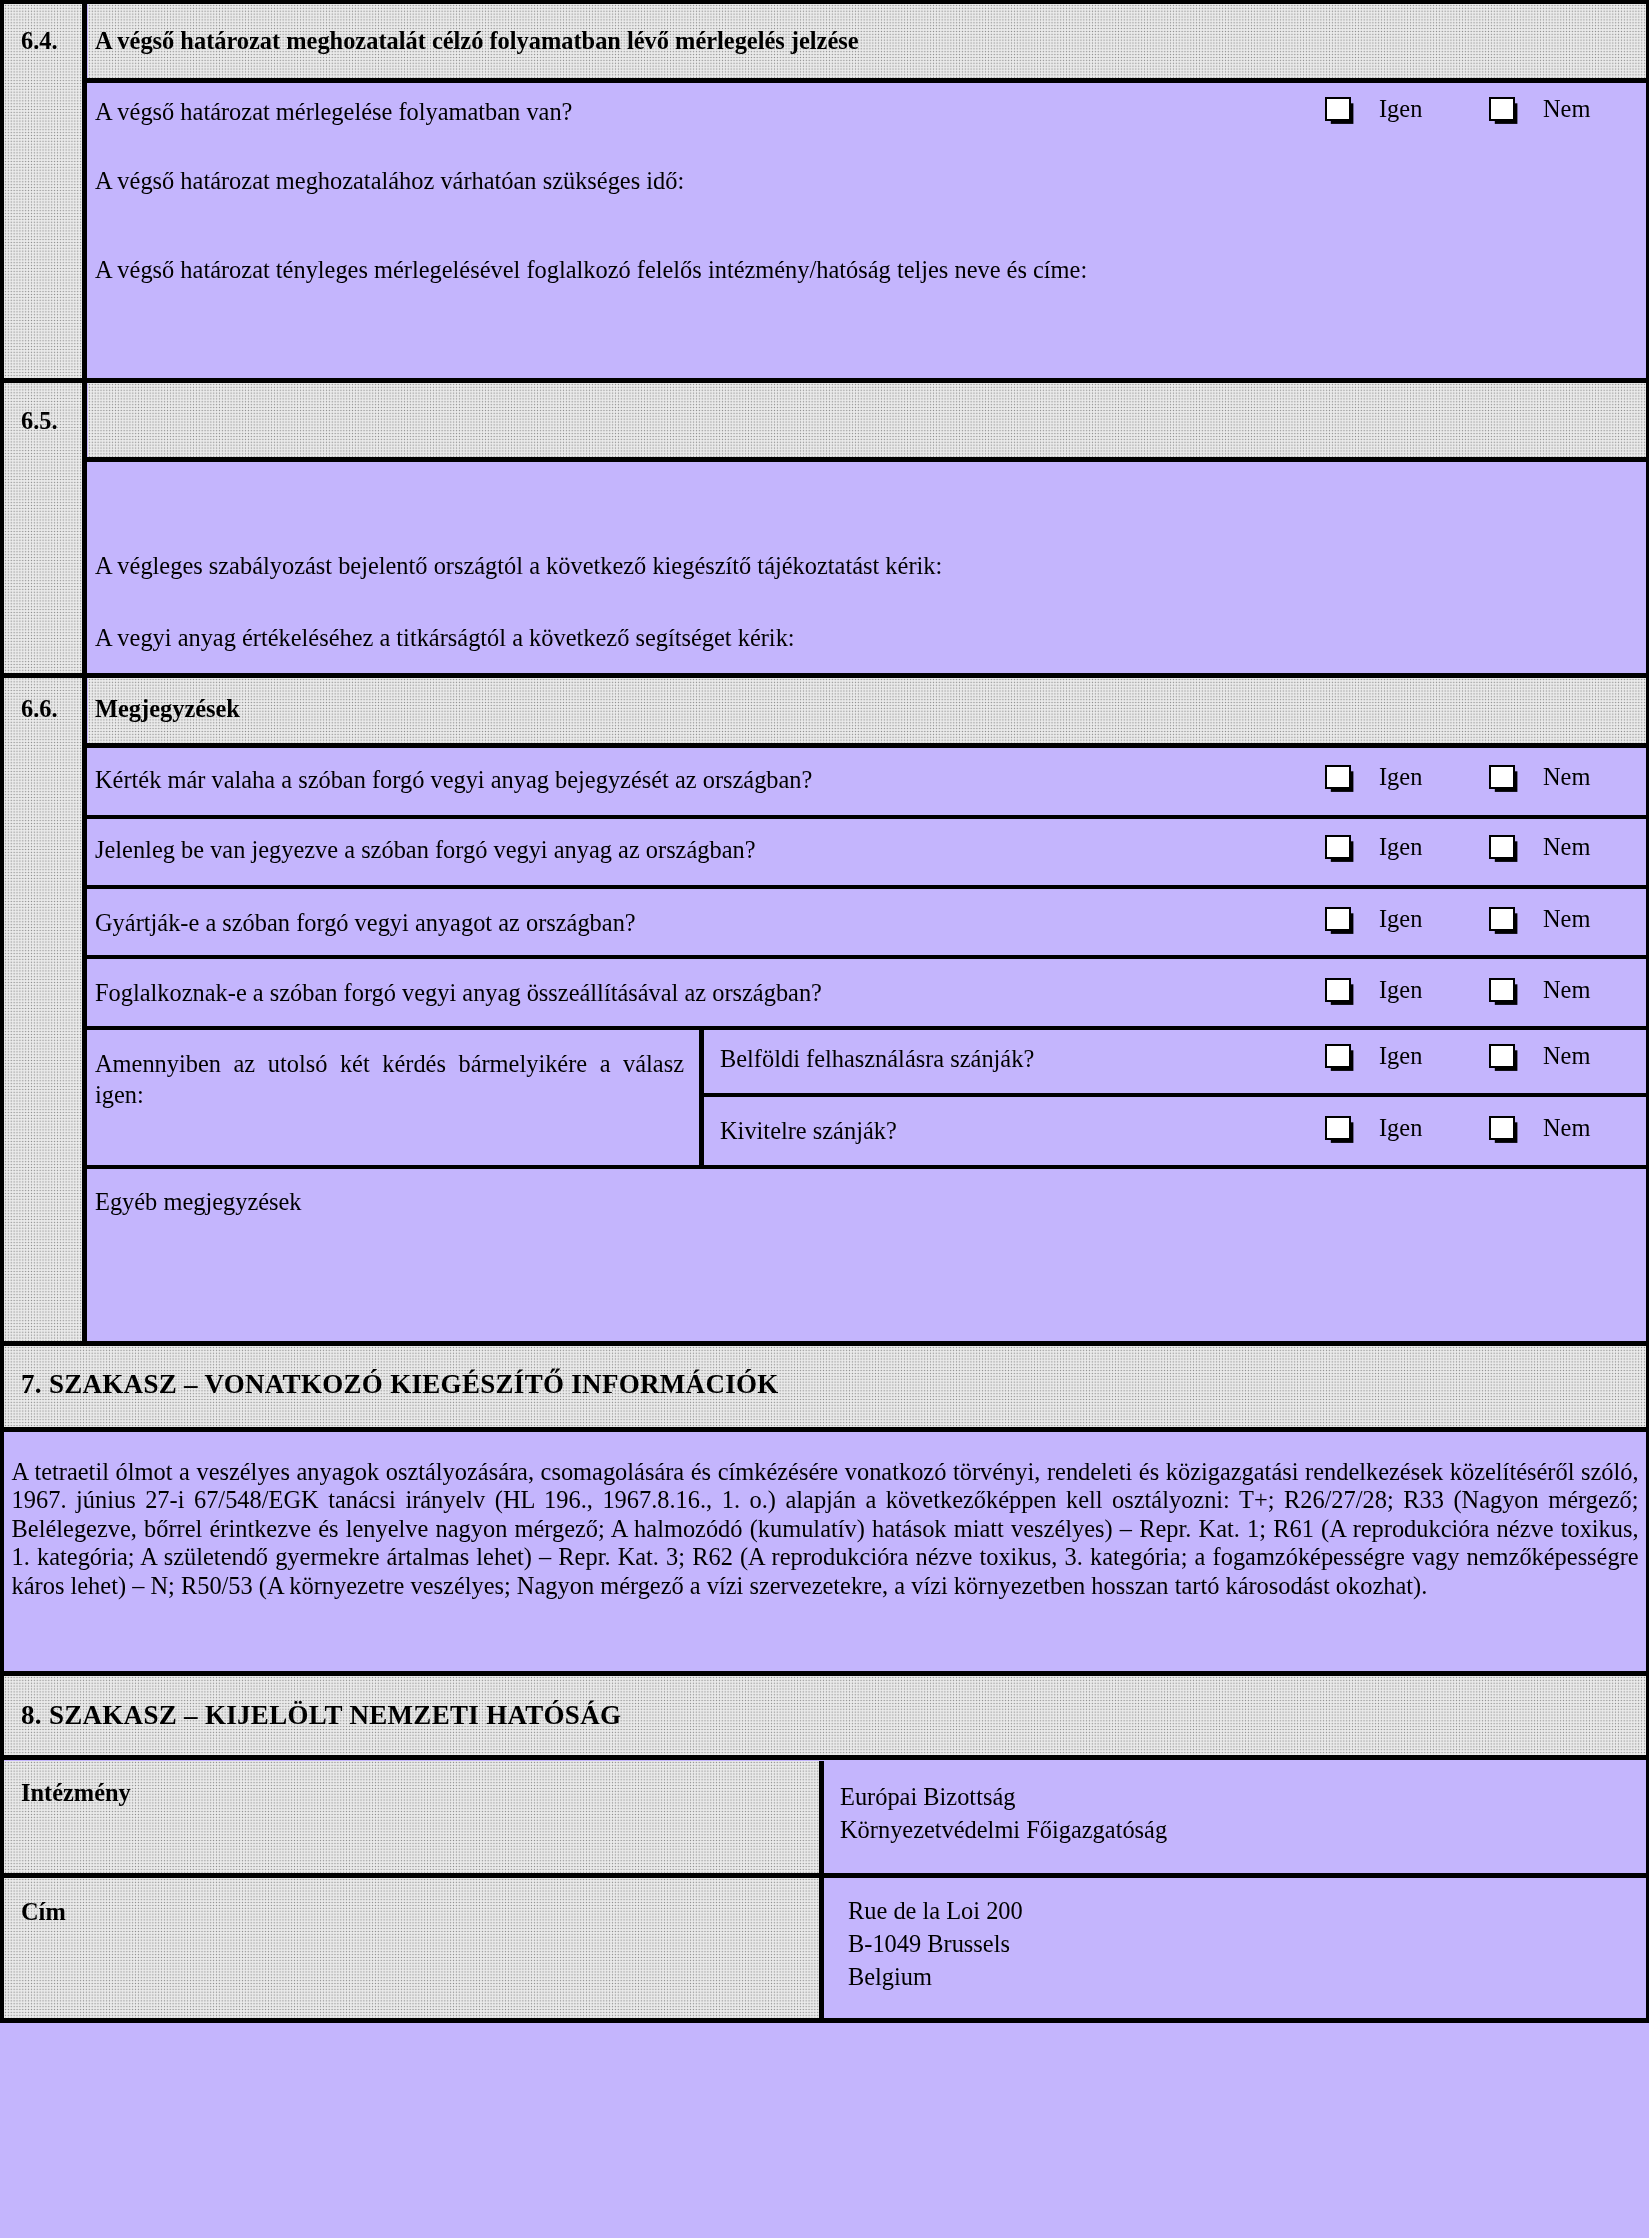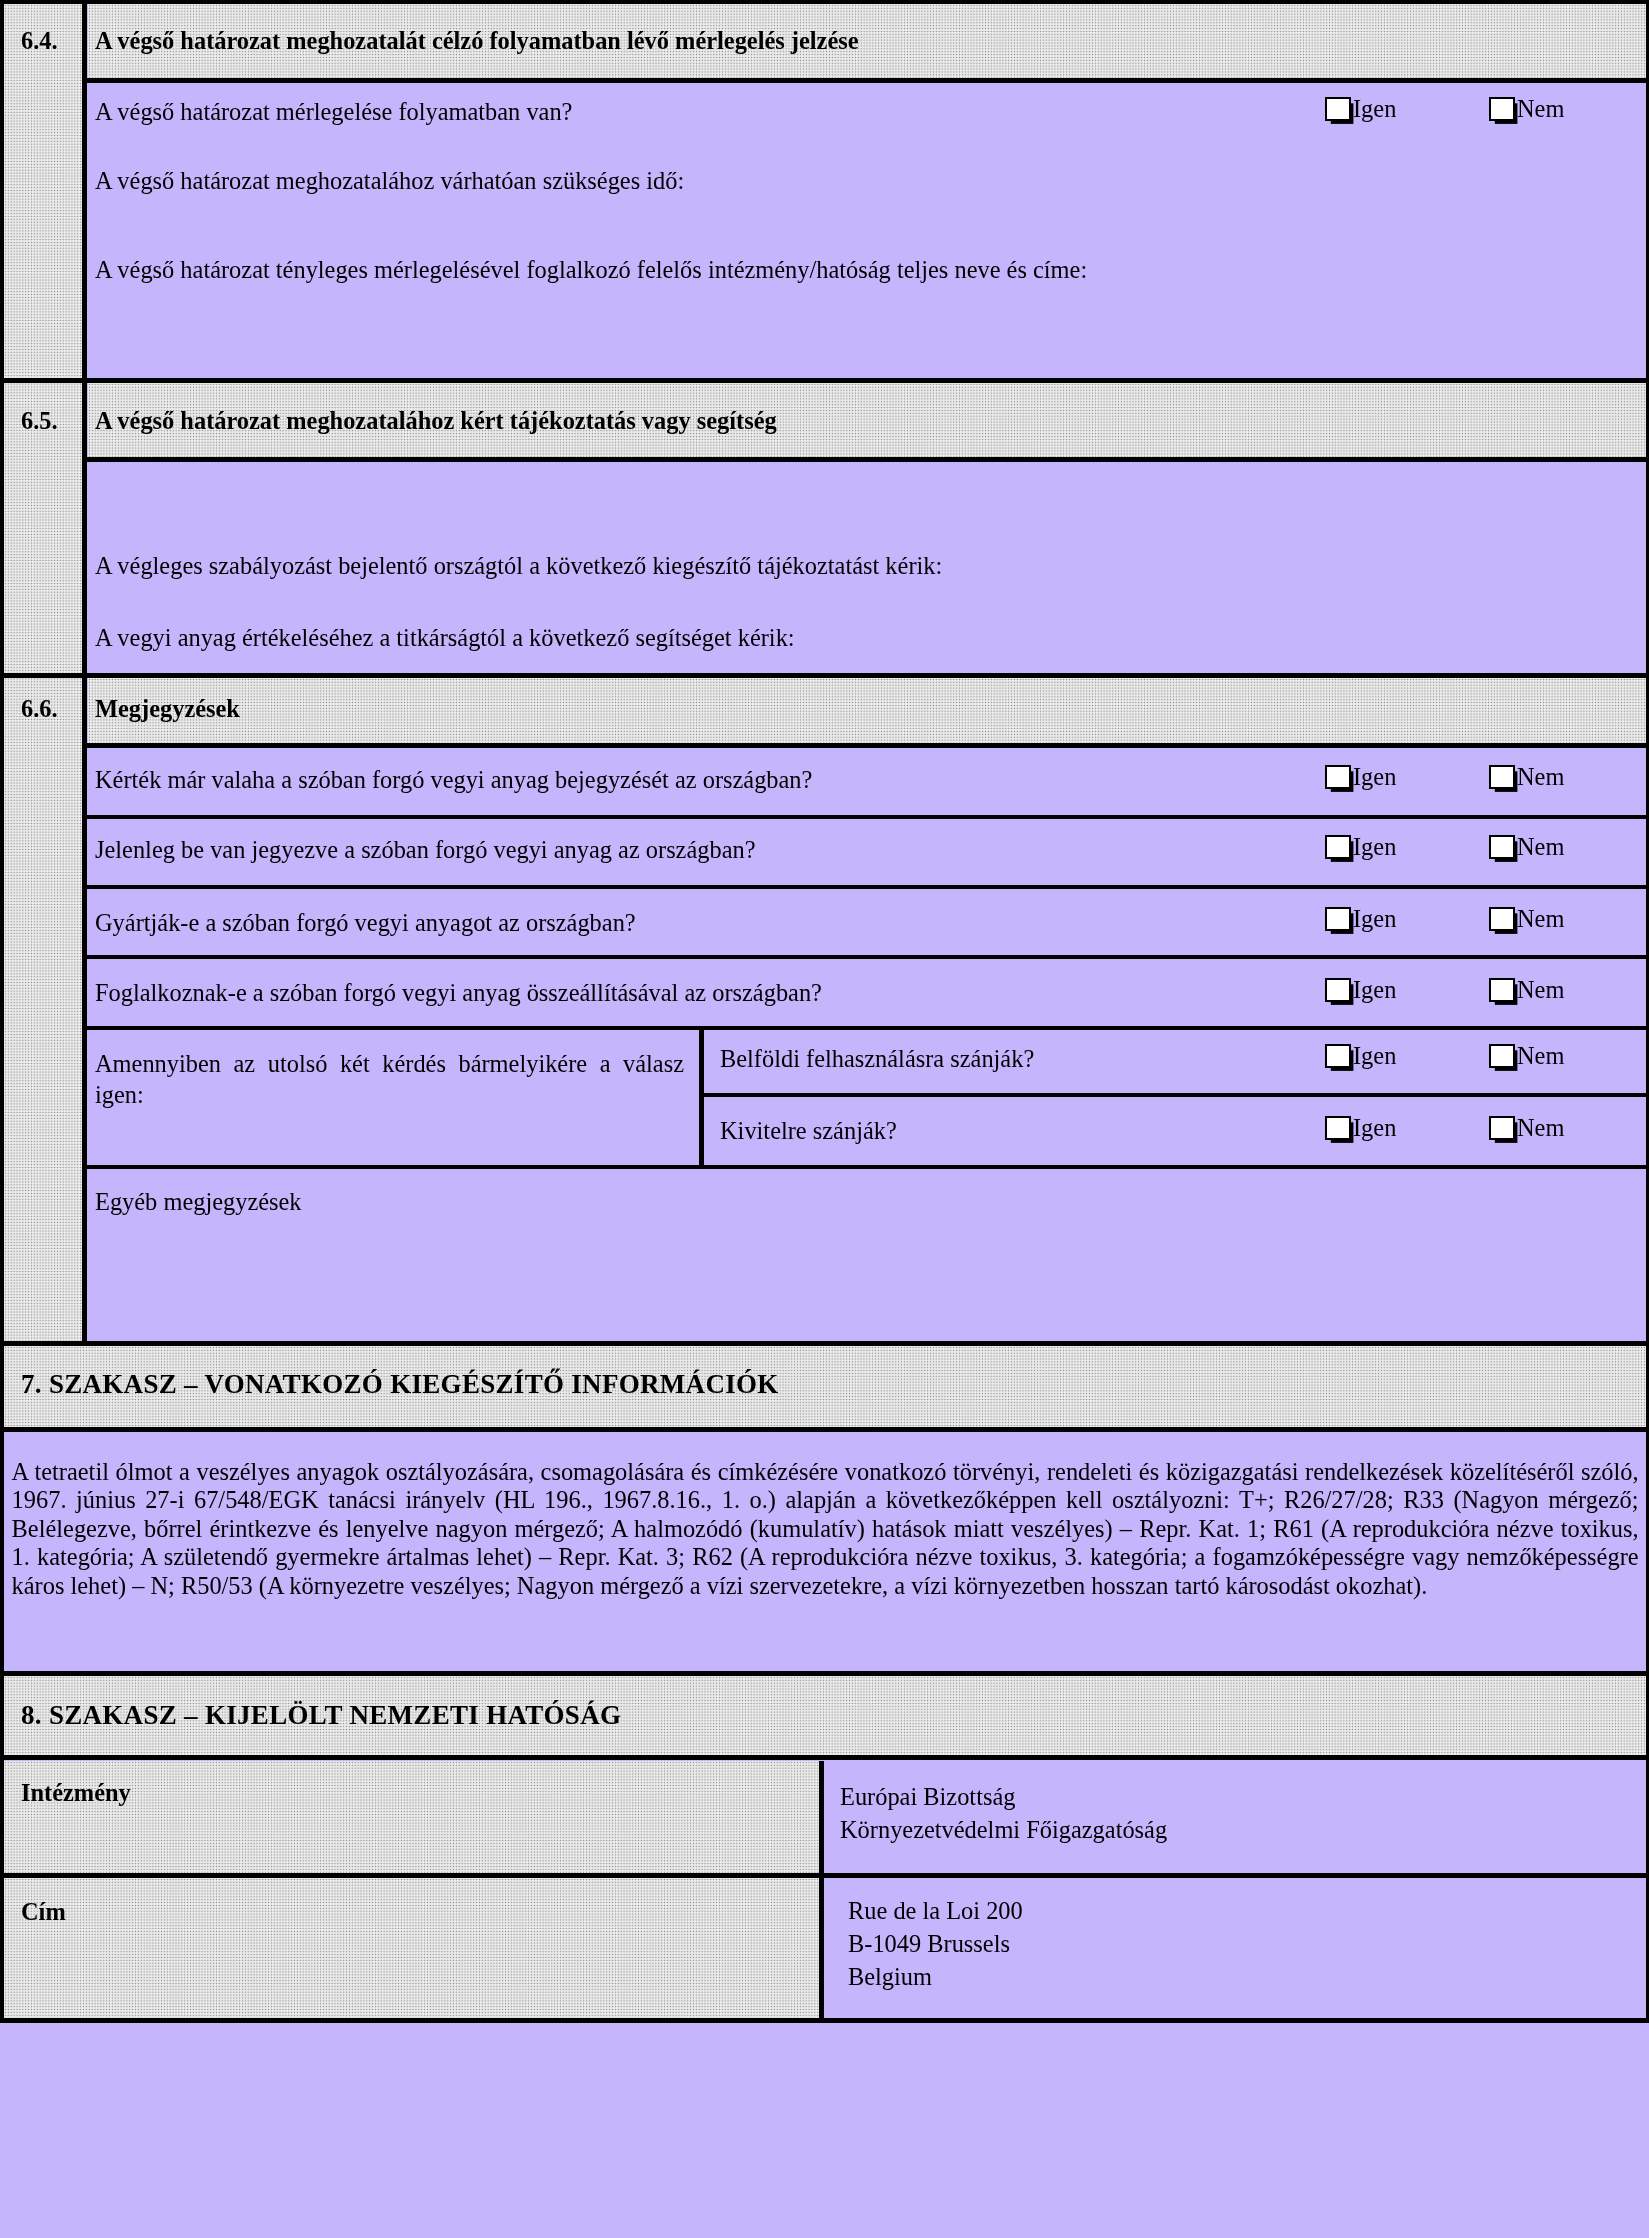--- a/index.html
+++ b/index.html
@@ -7,21 +7,21 @@
         font-family:"Liberation Serif","DejaVu Serif",serif;color:#000;overflow:hidden;}
   .abs{position:absolute;}
   .shade{background-color:#ebebeb;
          background-image:radial-gradient(#8a8a8a 0.7px, rgba(0,0,0,0) 1px);
          background-size:2.9px 2.9px;}
   .line{background:#000;}
   .t{position:absolute;font-size:24.4px;line-height:29px;white-space:pre-line;}
   .b{font-weight:bold;}
   .sec{font-size:27px;font-weight:bold;line-height:31px;letter-spacing:0.3px;}
   .just{text-align:justify;}
-  .yn{position:absolute;display:flex;align-items:center;gap:2px;font-size:24.4px;line-height:27px;justify-content:flex-end;}
+  .yn{position:absolute;display:flex;align-items:center;gap:28px;font-size:24.4px;line-height:27px;justify-content:flex-end;}
   .cb{display:inline-block;width:22px;height:20px;background:#fff;border:2.3px solid #000;
       box-shadow:4.1px 4.6px 0 -1.7px #000;flex:0 0 auto;}
   .para{line-height:28.4px;}
 </style>
 </head>
 <body>
 
 <div id="page">
 
   <div class="abs shade" style="left:3.5px;top:3.5px;width:79px;height:1338px;"></div>
@@ -65,21 +65,20 @@
     <span>Igen</span>
   </div>
   <div class="yn" style="left:1489px;top:95px;">
     <span class="cb"></span>
     <span>Nem</span>
   </div>
   <div class="t" style="left:95px;top:166px;width:1509px;">A végső határozat meghozatalához várhatóan szükséges idő:</div>
   <div class="t" style="left:95px;top:255px;width:1532px;">A végső határozat tényleges mérlegelésével foglalkozó felelős intézmény/hatóság teljes neve és címe:</div>
 
   <div class="t b" style="left:21px;top:406px;">6.5.</div>
-  <div class="t b" style="left:95px;top:406px;width:1520px;">A végső határozat meghozatalához kért tájékoztatás vagy segítség</div>
   <div class="t" style="left:95px;top:551px;width:1509px;">A végleges szabályozást bejelentő országtól a következő kiegészítő tájékoztatást kérik:</div>
   <div class="t" style="left:95px;top:623px;width:1509px;">A vegyi anyag értékeléséhez a titkárságtól a következő segítséget kérik:</div>
 
   <div class="t b" style="left:21px;top:694px;">6.6.</div>
   <div class="t b" style="left:95px;top:694px;width:1520px;">Megjegyzések</div>
 
   <div class="t" style="left:95px;top:765px;width:1190px;">Kérték már valaha a szóban forgó vegyi anyag bejegyzését az országban?</div>
   <div class="yn" style="left:1325px;top:763px;">
     <span class="cb"></span>
     <span>Igen</span>

